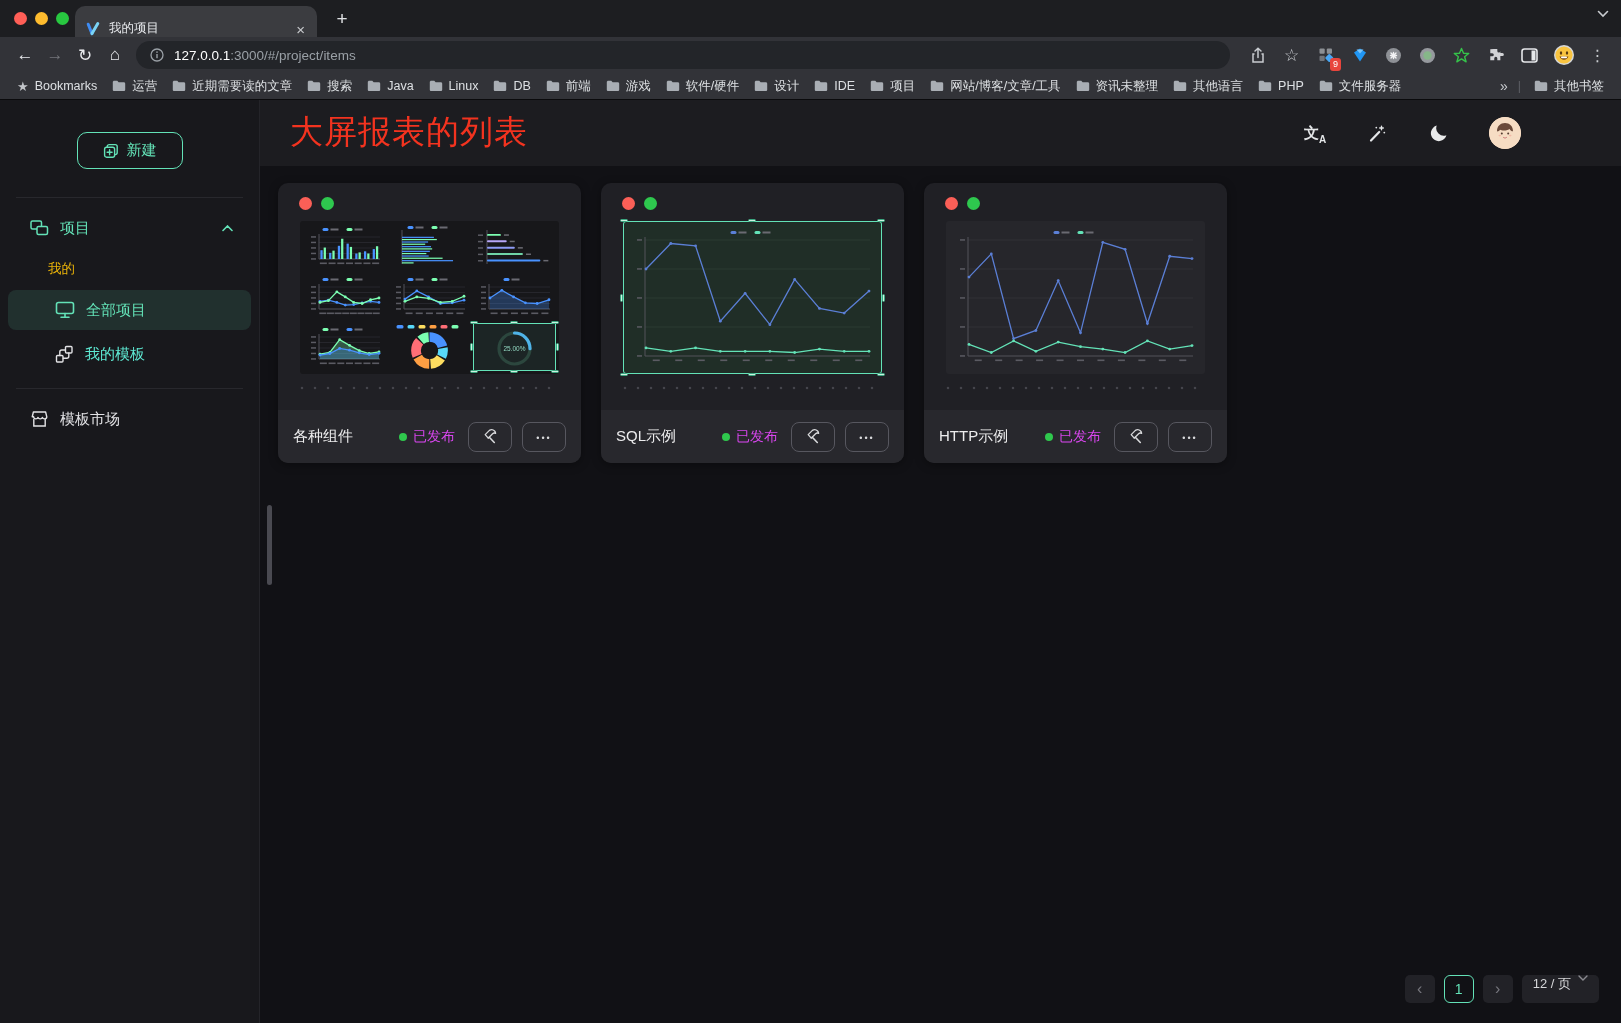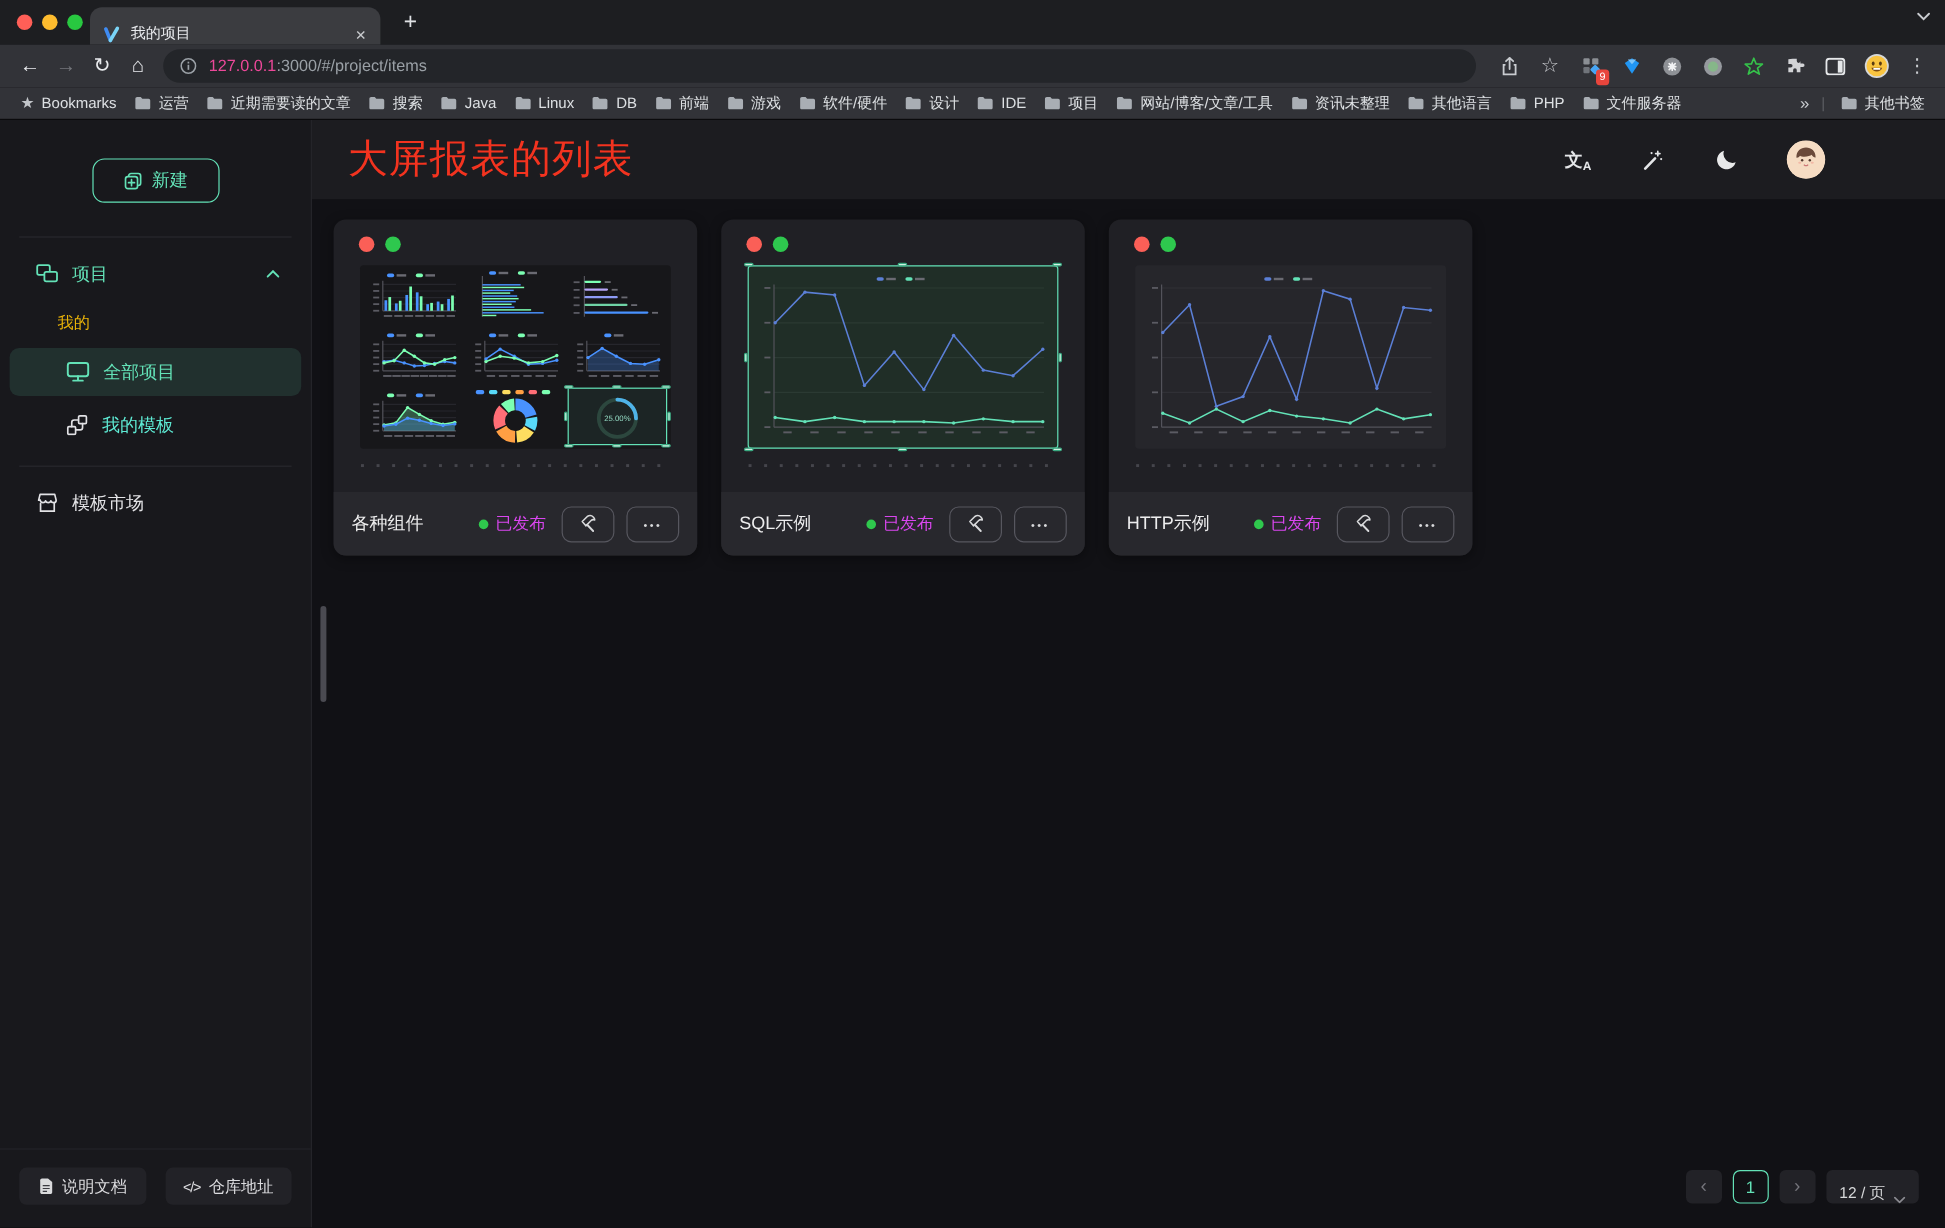--- a/index.html
+++ b/index.html
@@ -14,21 +14,21 @@
   .l-red{background:#ff5f57}.l-yellow{background:#febc2e}.l-green{background:#28c840}
   .tab{position:absolute;left:75px;bottom:0;width:242px;height:31px;background:#3b3c40;border-radius:10px 10px 0 0;display:flex;align-items:flex-end;padding:0 10px;gap:8px}
   .tab-title{font-size:12.5px;color:#e8eaed;flex:1;white-space:nowrap;overflow:hidden}
   .tab-close{color:#c8cacd;font-size:15px;line-height:1;padding:0 2px;cursor:default}
   .newtab{position:absolute;left:330px;top:7px;width:24px;height:24px;color:#dfe1e4;font-size:19px;display:flex;align-items:center;justify-content:center}
   .tabsearch{position:absolute;right:12px;top:10px}
   .toolbar{height:36px;background:#323338;display:flex;align-items:center;padding:0 10px}
   .navic{width:30px;height:30px;display:flex;align-items:center;justify-content:center;font-size:17px;color:#e8eaed;flex:0 0 auto}
   .navic.dim{color:#74767b}
   .urlbar{flex:1;height:28px;margin:0 14px 0 6px;background:#232529;border-radius:14px;display:flex;align-items:center;padding:0 14px;gap:10px;min-width:0}
-  .url-host{font-size:13.5px;color:#ec4899}
+  .url-host{font-size:13.5px;color:#ffffff}
   .url-path{font-size:13.5px;color:#9aa0a6}
   .tb-icons{display:flex;align-items:center;gap:7px;flex:0 0 auto}
   .tbi{width:27px;height:26px;display:flex;align-items:center;justify-content:center;position:relative;font-size:15px;color:#c9ccd0}
   .badge{position:absolute;right:-2px;bottom:-3px;background:#e8453c;color:#fff;font-size:9px;line-height:1;padding:2px 3px;border-radius:3px}
   .bookmarks{height:27px;background:#323338;border-bottom:1px solid #0a0a0c;display:flex;align-items:center;padding:0 14px;gap:9px;font-size:12.5px;color:#dde0e3;white-space:nowrap}
   .bm{display:flex;align-items:center;gap:6px;padding:0 3px}
   .bm-star{color:#c2c5c9;font-size:13px}
   .bm-right{margin-left:auto;display:flex;align-items:center;gap:10px}
   .bm-sep{color:#5c5e63}
   .overflow{color:#c9ccd0;font-size:14px}
@@ -84,21 +84,21 @@
   .sdot{width:8px;height:8px;border-radius:50%;background:#2fc84d}
   .cbtns{display:flex;gap:10px;margin-left:13px}
   .cbtn{width:44px;height:30px;border:1px solid #57575f;border-radius:8px;background:transparent;color:#d8d9db;display:flex;align-items:center;justify-content:center}
   .cbtn.more{font-size:9px;letter-spacing:2px;padding-top:2px}
 
   
   .scroll-thumb{position:absolute;left:267px;top:405px;width:5px;height:80px;border-radius:3px;background:#4a4a51}
   .pagination{position:absolute;right:22px;bottom:20px;display:flex;align-items:center;gap:9px}
   .pg-btn{width:30px;height:28px;background:#222227;border:none;border-radius:5px;color:#76767d;font-size:16px;display:flex;align-items:center;justify-content:center}
   .pg-cur{width:30px;height:28px;background:transparent;border:1px solid #63e2b7;border-radius:6px;color:#63e2b7;font-size:14px;display:flex;align-items:center;justify-content:center}
-  .pg-size{height:28px;padding:0 11px;background:#222227;border:none;border-radius:5px;color:#d6d7d9;font-size:13px;display:flex;align-items:flex-end;gap:7px}
+  .pg-size{height:28px;padding:0 11px;background:#222227;border:none;border-radius:5px;color:#d6d7d9;font-size:13px;display:flex;align-items:flex-start;gap:7px}
   svg{display:block}
 </style>
 </head>
 <body>
 
 <div class="screen">
 
   <div class="chrome">
     <div class="tabstrip">
       <div class="lights">
@@ -374,33 +374,20 @@
       <div class="sdivider" style="margin-top:14px"></div>
 
       <div class="navrow nav-market">
         <svg width="19" height="18" viewBox="0 0 19 18">
           <path d="M2.2 6.8 3.4 2h12.2l1.2 4.8c0 1.2-1 2.1-2.2 2.1-1 0-1.9-.6-2.2-1.5-.3.9-1.2 1.5-2.2 1.5s-1.9-.6-2.2-1.5C7.7 8.3 6.8 8.9 5.8 8.9c-1.2 0-2.2-.9-2.2-2.1z" stroke="#e2e2e5" stroke-width="1.4" fill="none" stroke-linejoin="round"></path>
           <path d="M3.8 9.5V16h11.4V9.5" stroke="#e2e2e5" stroke-width="1.4" fill="none" stroke-linecap="round"></path>
         </svg>
         <span>模板市场</span>
       </div>
 
-      <div class="side-foot">
-        <button class="sfbtn">
-          <svg width="13" height="15" viewBox="0 0 13 15">
-            <path d="M1.5 2.5c0-.8.7-1.5 1.5-1.5h5L11.5 4v8.5c0 .8-.7 1.5-1.5 1.5H3c-.8 0-1.5-.7-1.5-1.5z" fill="#d9dadc"></path>
-            <path d="M3.6 7h5.8M3.6 9.4h5.8M3.6 11.8h3.6" stroke="#3a3a40" stroke-width="1"></path>
-          </svg>
-          <span>说明文档</span>
-        </button>
-        <button class="sfbtn">
-          <span class="code-glyph">&lt;/&gt;</span>
-          <span>仓库地址</span>
-        </button>
-      </div>
     </aside>
 
     <main class="main">
       <header class="hdr">
         <div class="hdr-title">大屏报表的列表</div>
         <div class="hdr-actions">
           <span class="hic trans">
               <span>文</span>
               <small style="align-self:flex-end">A</small>
             </span>

